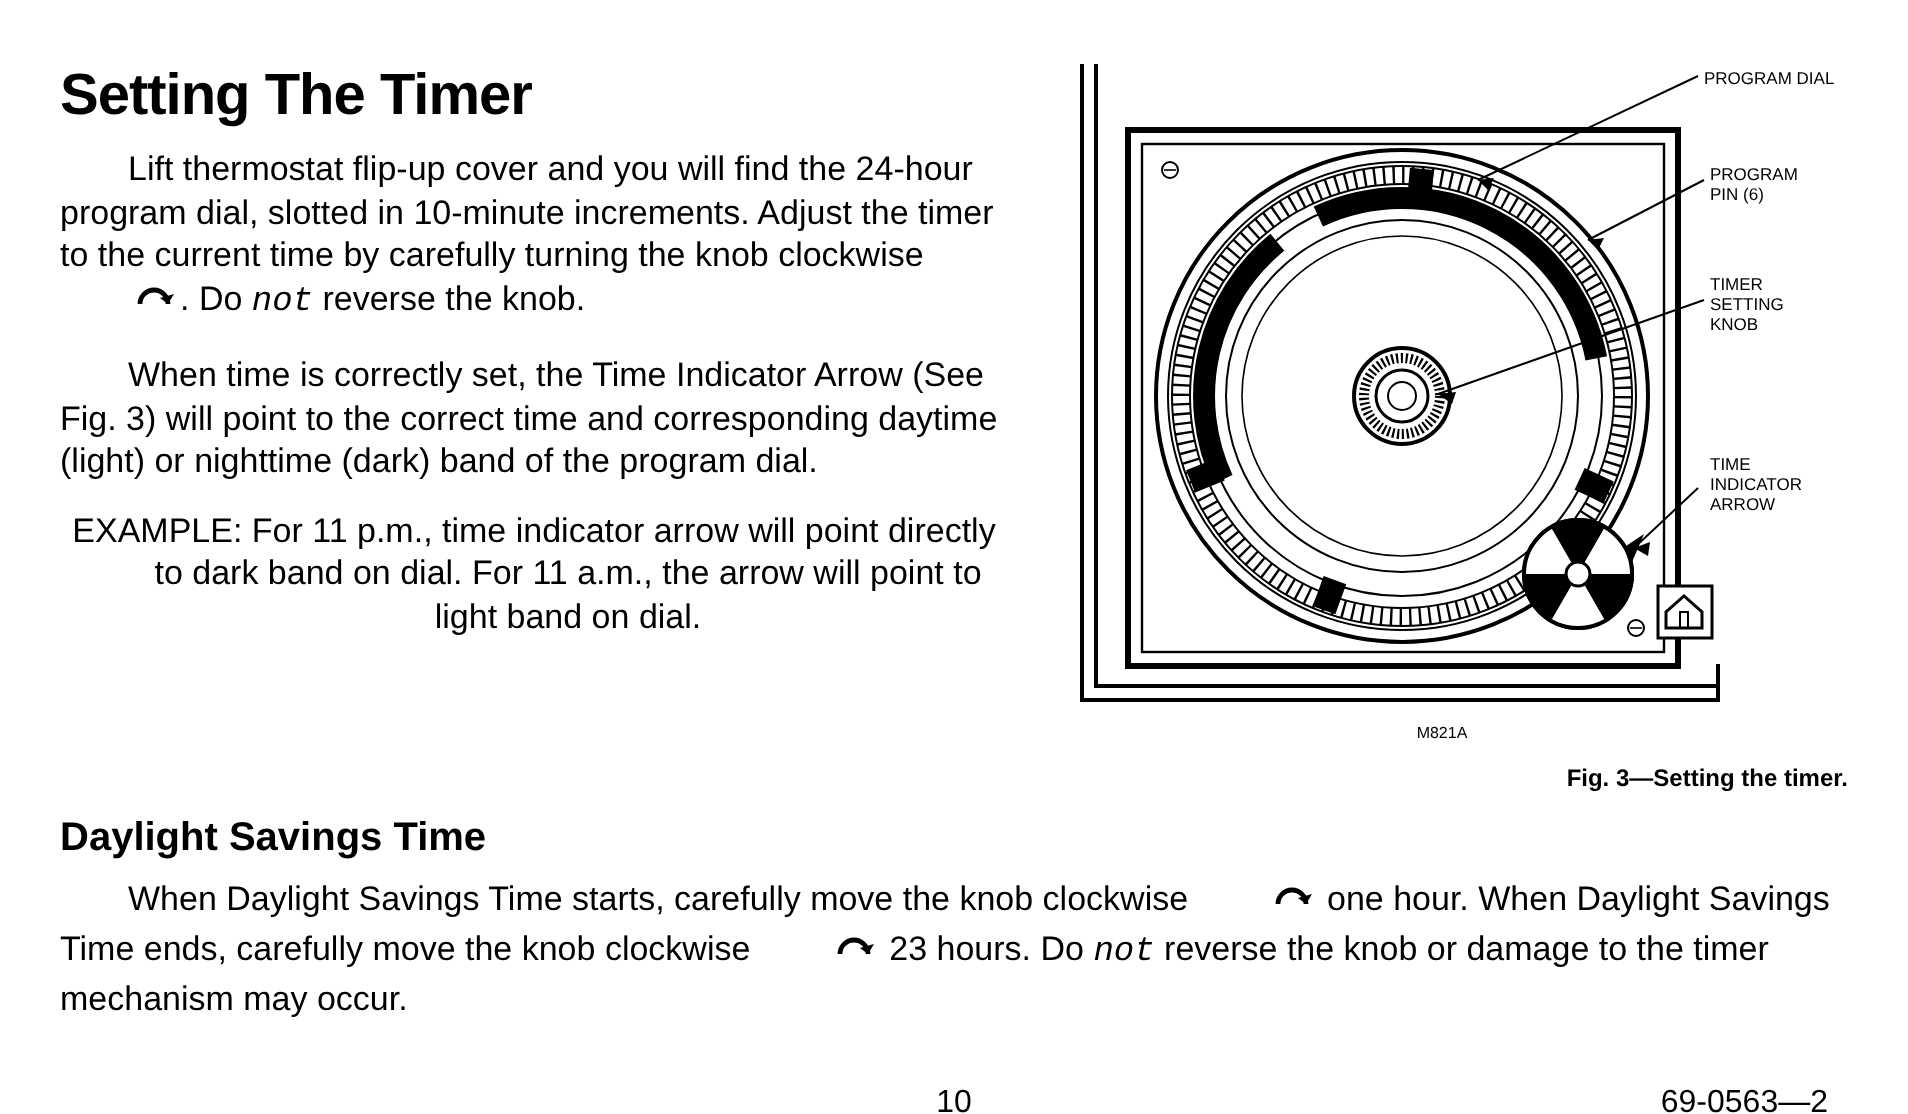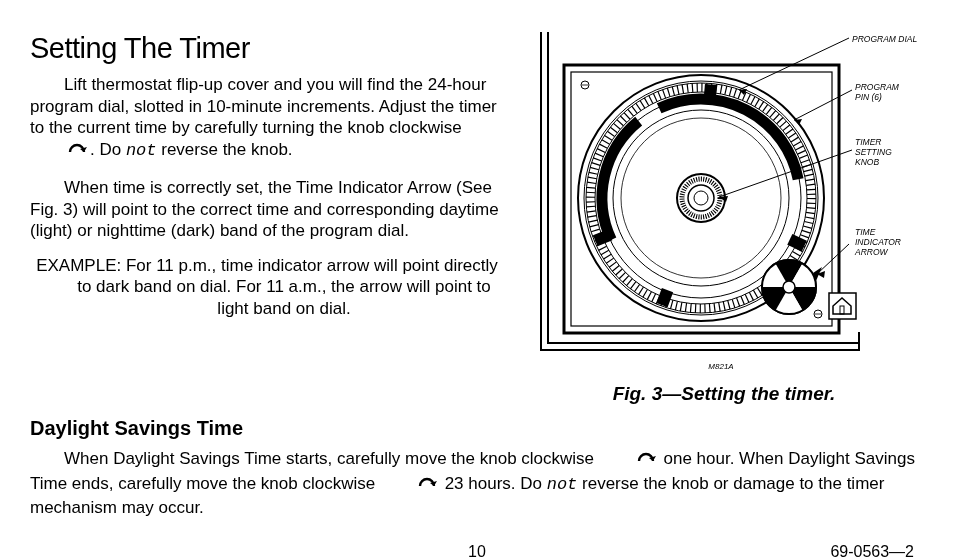--- a/index.html
+++ b/index.html
@@ -16,25 +16,24 @@
   }
   .top-row {
     display: flex;
     gap: 20px;
   }
   .text-col {
     flex: 1;
   }
   .fig-col {
     width: 400px;
-    font-style: italic;
   }
   h1 {
     font-size: 29px;
-    font-weight: normal;
+    font-weight: bold;
     margin: 0 0 8px 0;
     letter-spacing: -0.5px;
   }
   h2 {
     font-size: 20px;
     font-weight: bold;
     margin: 10px 0 6px 0;
   }
   p {
     margin: 0 0 14px 0;
@@ -51,23 +50,23 @@
   .not {
     font-style: italic;
     font-family: Liberation Mono, monospace;
   }
   .arrow-icon {
     display: inline-block;
     vertical-align: middle;
     margin: 0 2px;
   }
   .fig-caption {
-    text-align: center;
+    text-align: right;
     font-weight: bold;
-    font-size: 19px;
+    font-size: 12px;
     margin-top: 10px;
   }
   .fig-box {
     width: 395px;
     height: 330px;
     position: relative;
   }
   .labels text {
     font-family: Arial, Helvetica, sans-serif;
     font-size: 8.5px;

